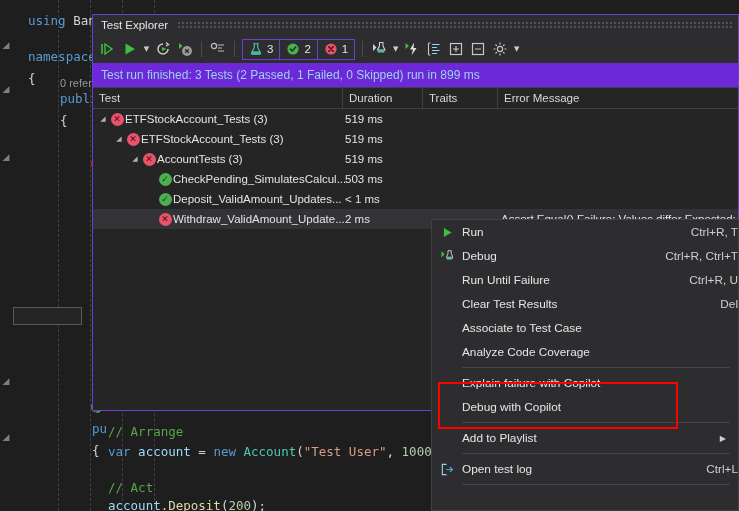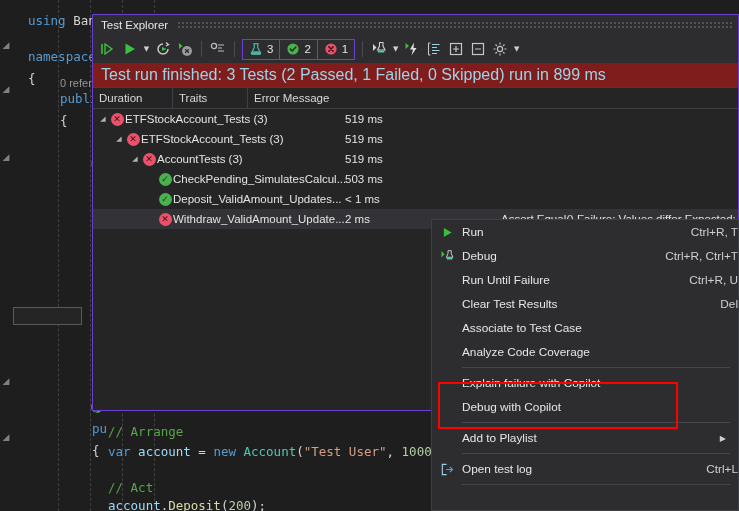--- a/index.html
+++ b/index.html
@@ -140,26 +140,26 @@
     display: flex; align-items: center; gap: 4px;
     padding: 0 6px; height: 100%;
     border-right: 1px solid #6a3fd4;
   }
   .count-cell:last-child { border-right: none; }
   .count-num { color: #e6e6e6; font-size: 11.5px; font-family: "Liberation Sans", sans-serif; }
 
   
   .te-status {
     height: 24px;
-    background: #7f1d1d;
+    background: #6d28d9;
     display: flex; align-items: center;
     padding-left: 8px;
     box-sizing: border-box;
     color: #9bd3e8;
-    font-size: 16px;
+    font-size: 12px;
     font-family: "Liberation Sans", sans-serif;
   }
 
   
   .te-cols {
     height: 22px;
     background: #252526;
     display: flex; align-items: stretch;
     border-top: 1px solid #3f3f46;
     border-bottom: 1px solid #3f3f46;
@@ -428,20 +428,21 @@
             <path d="M3.5 3.5 L4.9 4.9 M11.1 11.1 L12.5 12.5 M12.5 3.5 L11.1 4.9 M4.9 11.1 L3.5 12.5"></path>
           </g>
         </svg>
       </div>
       <div class="tb-caret">▼</div>
     </div>
 
     <div class="te-status">Test run finished: 3 Tests (2 Passed, 1 Failed, 0 Skipped) run in 899 ms</div>
 
     <div class="te-cols">
+      <div class="col" style="width:250px">Test</div>
       <div class="col" style="width:80px">Duration</div>
       <div class="col" style="width:75px">Traits</div>
       <div class="col" style="flex:1">Error Message</div>
     </div>
 
     <div class="te-list">
 
       <div class="te-row">
         <span class="row-expander" style="margin-left:4px">◢</span>
         <span class="row-icon">

